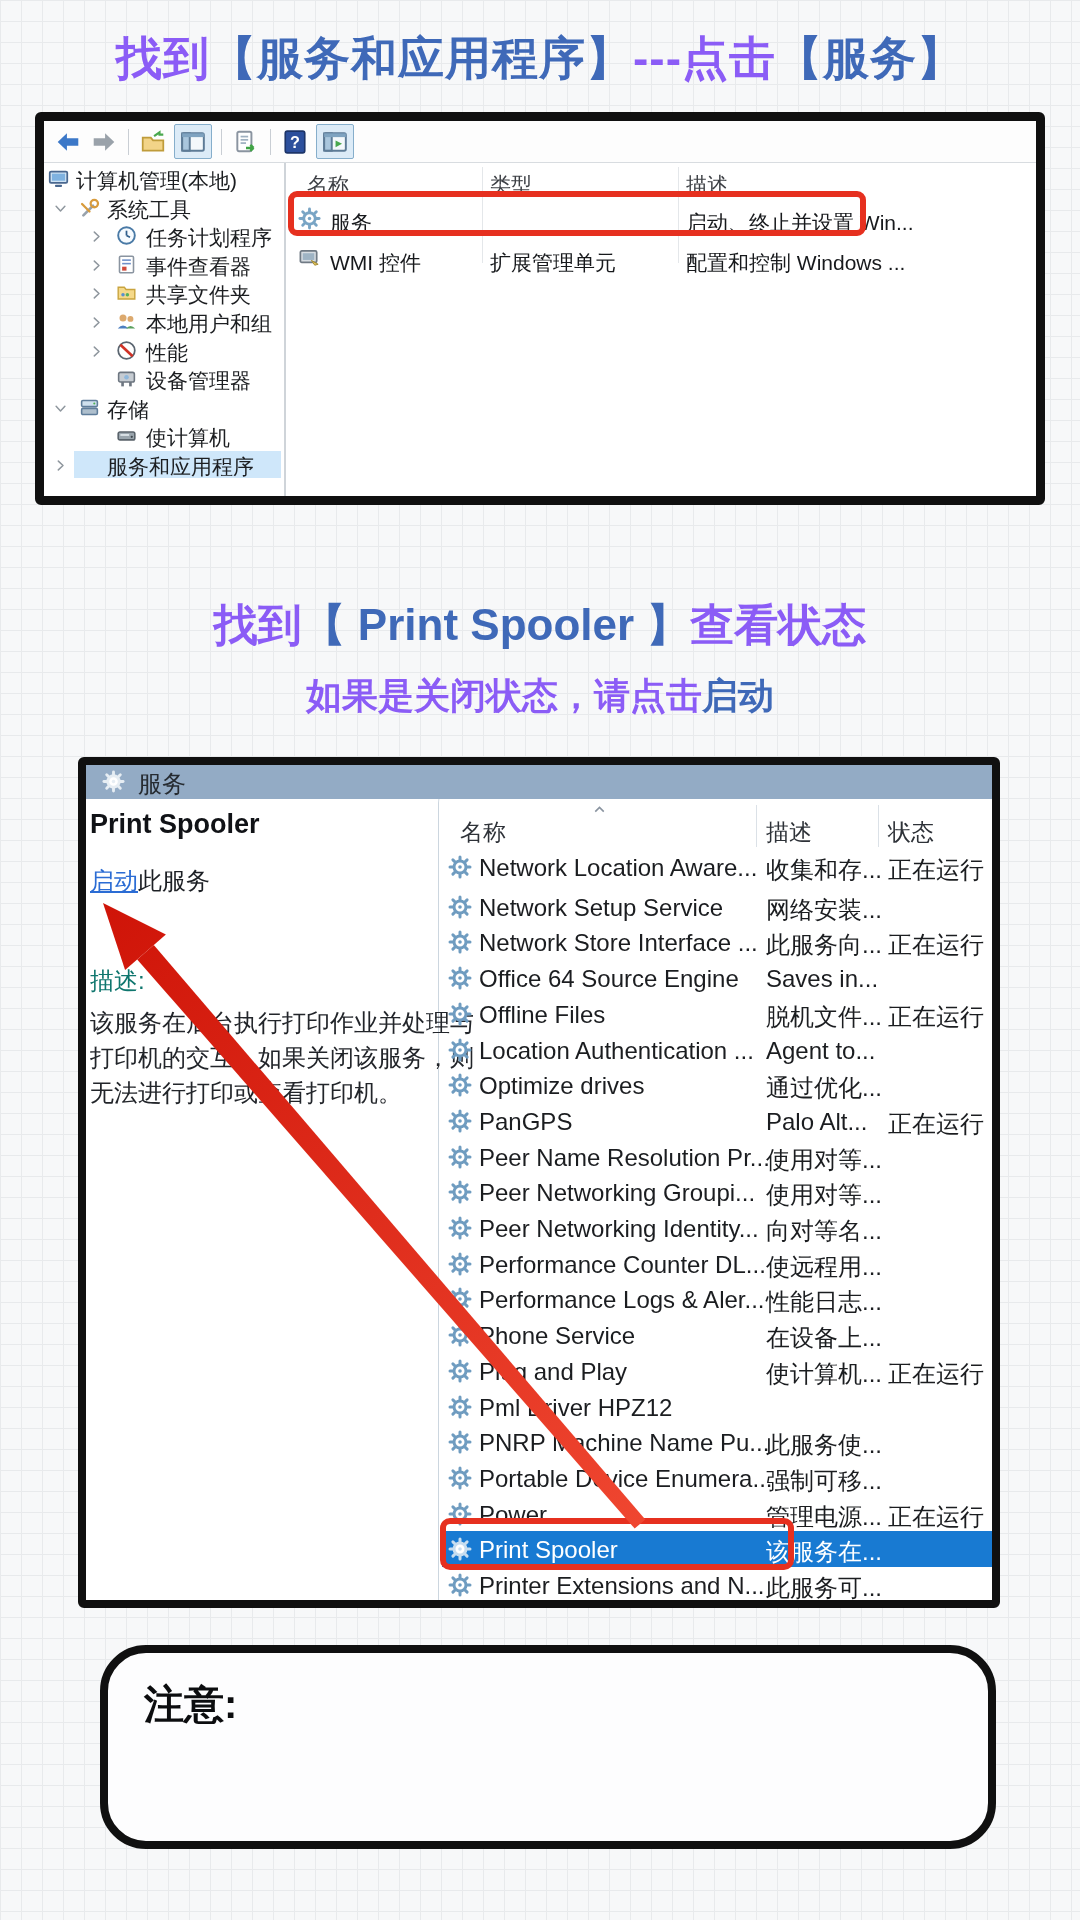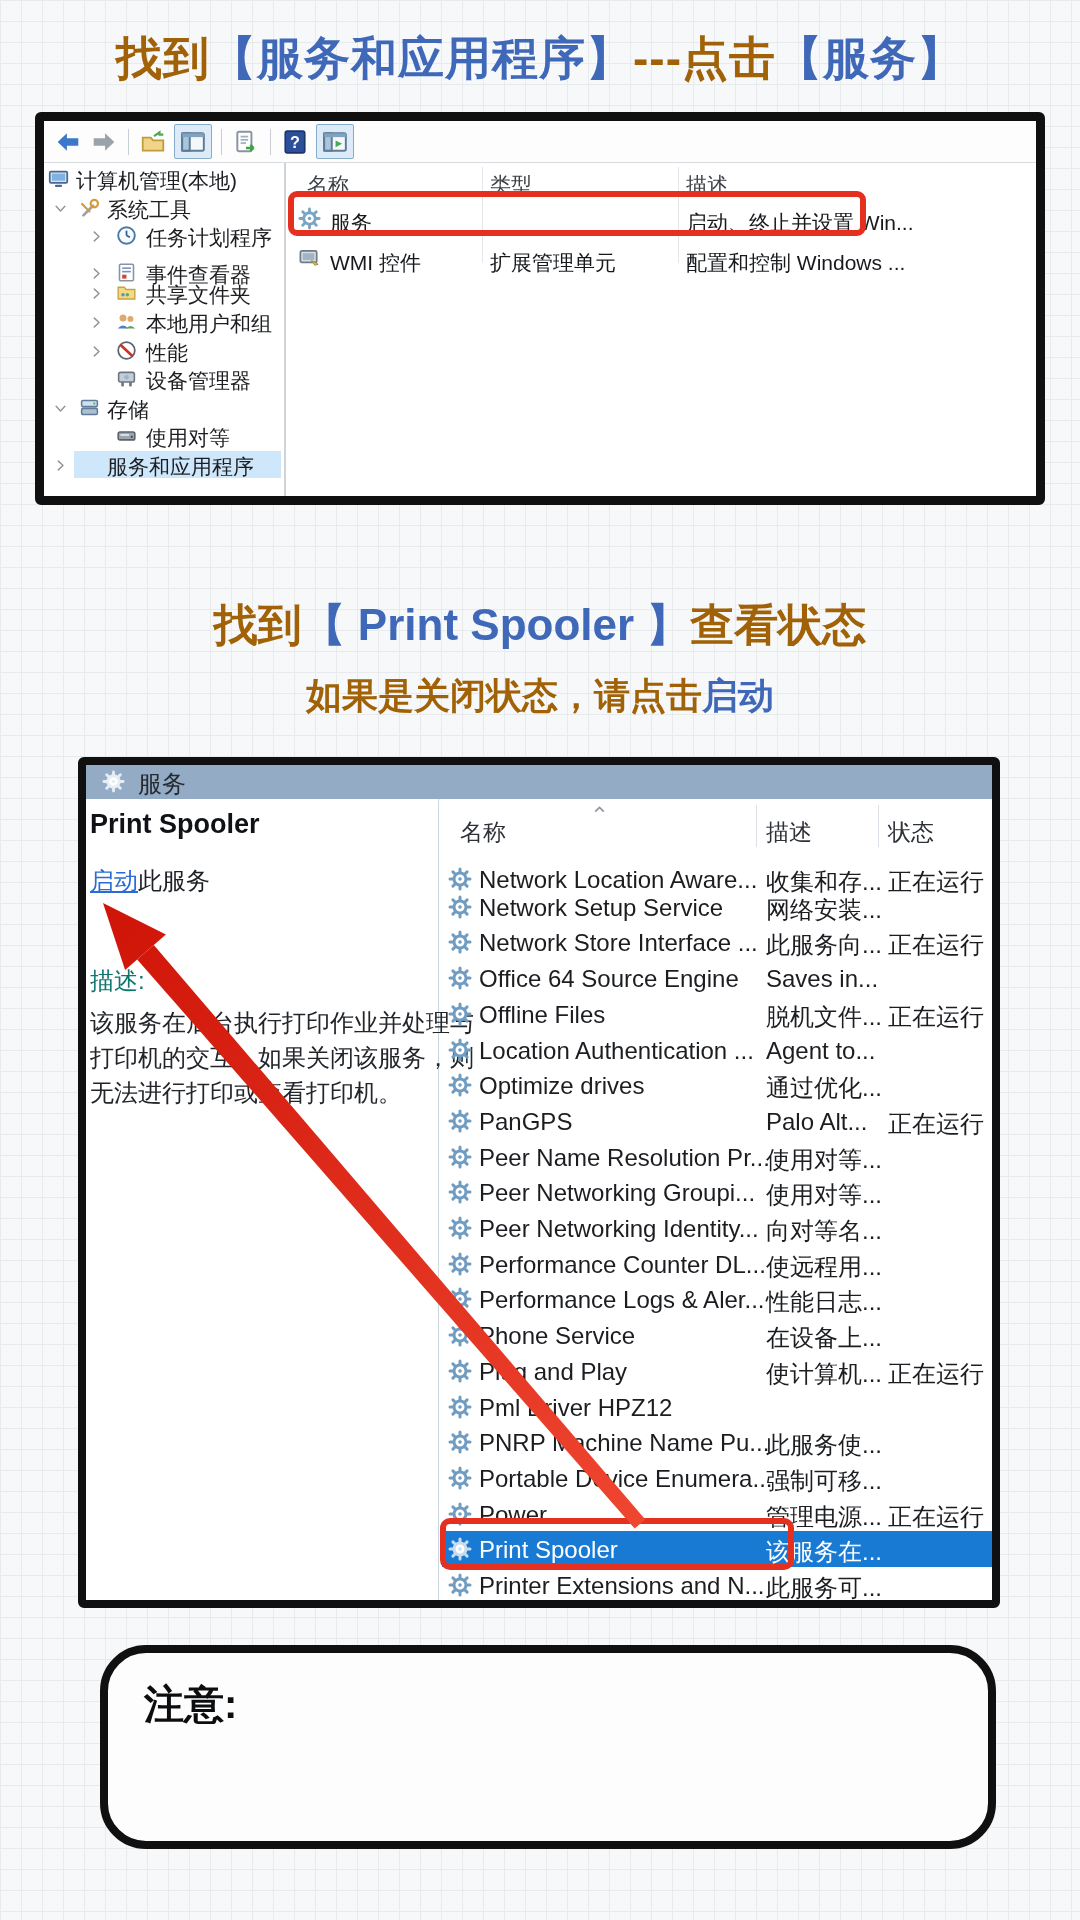--- a/index.html
+++ b/index.html
@@ -10,21 +10,21 @@
     background-image:
       linear-gradient(#e8eaec 1px, transparent 1px),
       linear-gradient(90deg,#e8eaec 1px, transparent 1px);
     background-size:21px 21px;
   }
   .title{position:absolute;left:0;right:0;text-align:center;font-weight:900;color:#16181c;white-space:nowrap}
   .title-top{top:28px;font-size:46px;letter-spacing:1px}
   .title-mid1{top:596px;font-size:44px}
   .title-mid2{top:672px;font-size:36px}
   .c-blue{color:#3f69b8}
-  .c-dark{color:#a16207}
+  .c-dark{color:#8b5cf6}
 
   
   .shot{position:absolute;background:#fff;border:9px solid #101010;border-radius:6px;box-sizing:border-box;overflow:hidden}
   .shot1{left:35px;top:112px;width:1010px;height:393px}
   .shot2{left:78px;top:757px;width:922px;height:851px;border-width:8px}
 
   
   .toolbar{position:absolute;left:0;top:0;right:0;height:41px;border-bottom:1px solid #d8dce0;display:flex;align-items:center;padding-left:6px;background:#fdfdfd}
   .tbico{width:26px;height:26px;margin:0 5px;flex:none}
   .tbbox{width:36px;height:33px;margin:0 3px;background:#dcebf7;border:1px solid #86aecb;border-radius:2px;display:flex;align-items:center;justify-content:center;flex:none}
@@ -255,21 +255,21 @@
         </div>
         <div class="titem" style="top: 59.2px;">
           <svg class="chev" style="left: 45px;">
             <use href="#sym-chev"></use>
           </svg>
           <svg class="ticon" style="left: 72px;">
             <use href="#sym-scheduler"></use>
           </svg>
           <span class="tlabel" style="left: 102px;">任务计划程序</span>
         </div>
-        <div class="titem" style="top: 87.8px; margin-top: 8px;">
+        <div class="titem" style="top: 87.8px;">
           <svg class="chev" style="left: 45px;">
             <use href="#sym-chev"></use>
           </svg>
           <svg class="ticon" style="left: 72px;">
             <use href="#sym-event"></use>
           </svg>
           <span class="tlabel" style="left: 102px;">事件查看器</span>
         </div>
         <div class="titem" style="top: 116.4px;">
           <svg class="chev" style="left: 45px;">
@@ -310,21 +310,21 @@
           </svg>
           <svg class="ticon" style="left: 35px;">
             <use href="#sym-storage"></use>
           </svg>
           <span class="tlabel" style="left: 63px;">存储</span>
         </div>
         <div class="titem" style="top: 259.4px;">
           <svg class="ticon" style="left: 72px;">
             <use href="#sym-disk"></use>
           </svg>
-          <span class="tlabel" style="left: 102px;">使用对等</span>
+          <span class="tlabel" style="left: 102px;">使计算机</span>
         </div>
         <div class="titem tsel" style="top: 288px;">
           <span class="tselbg" style="left: 30px;"></span>
           <svg class="chev" style="left: 9px;">
             <use href="#sym-chev"></use>
           </svg>
           <svg class="ticon" style="left: 35px;">
             <use href="#sym-svcapp"></use>
           </svg>
           <span class="tlabel" style="left: 63px;">服务和应用程序</span>
@@ -389,21 +389,21 @@
         <use href="#sym-caret"></use>
       </svg>
     <span style="left:374px">名称</span>
     <span style="left:680px">描述</span>
     <span style="left:802px">状态</span>
   </div>
   <span class="s2sep" style="left:670px"></span>
   <span class="s2sep" style="left:792px"></span>
 
   <div>
-      <div class="srow" style="top: 96px;">
+      <div class="srow" style="top: 84px;">
         <svg class="sgear">
           <use href="#sym-gear"></use>
         </svg>
         <span class="sname">Network Location Aware...</span>
         <span class="sdesc">收集和存...</span>
         <span class="sstat">正在运行</span>
       </div>
       <div class="srow" style="top: 123.7px;">
         <svg class="sgear">
           <use href="#sym-gear"></use>

